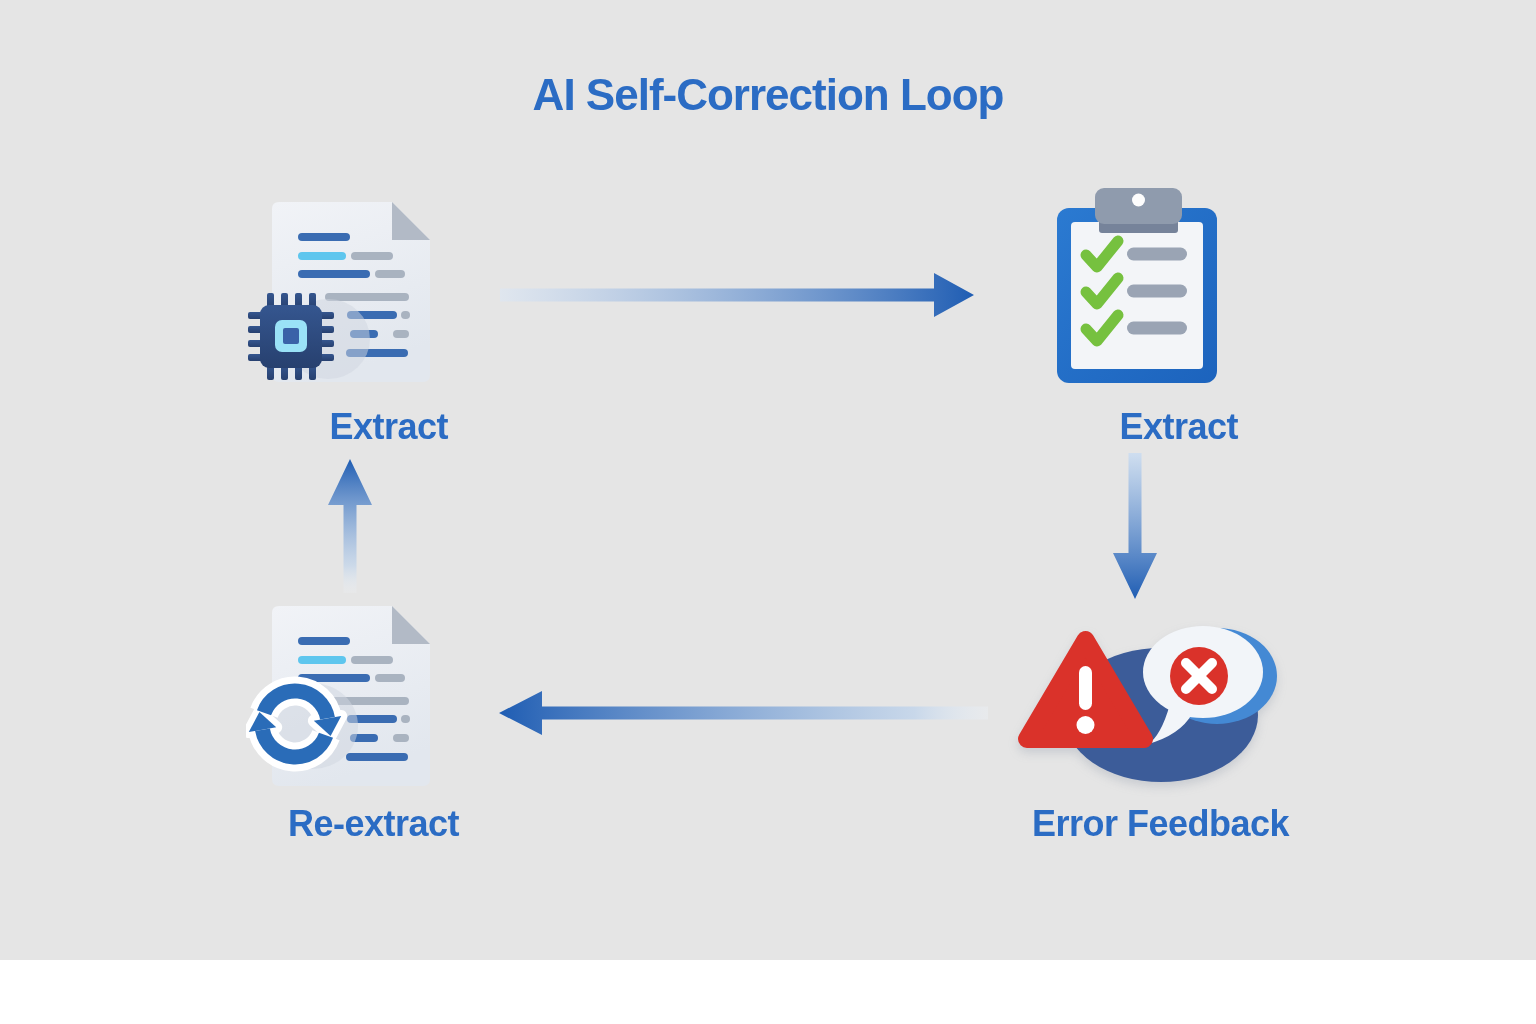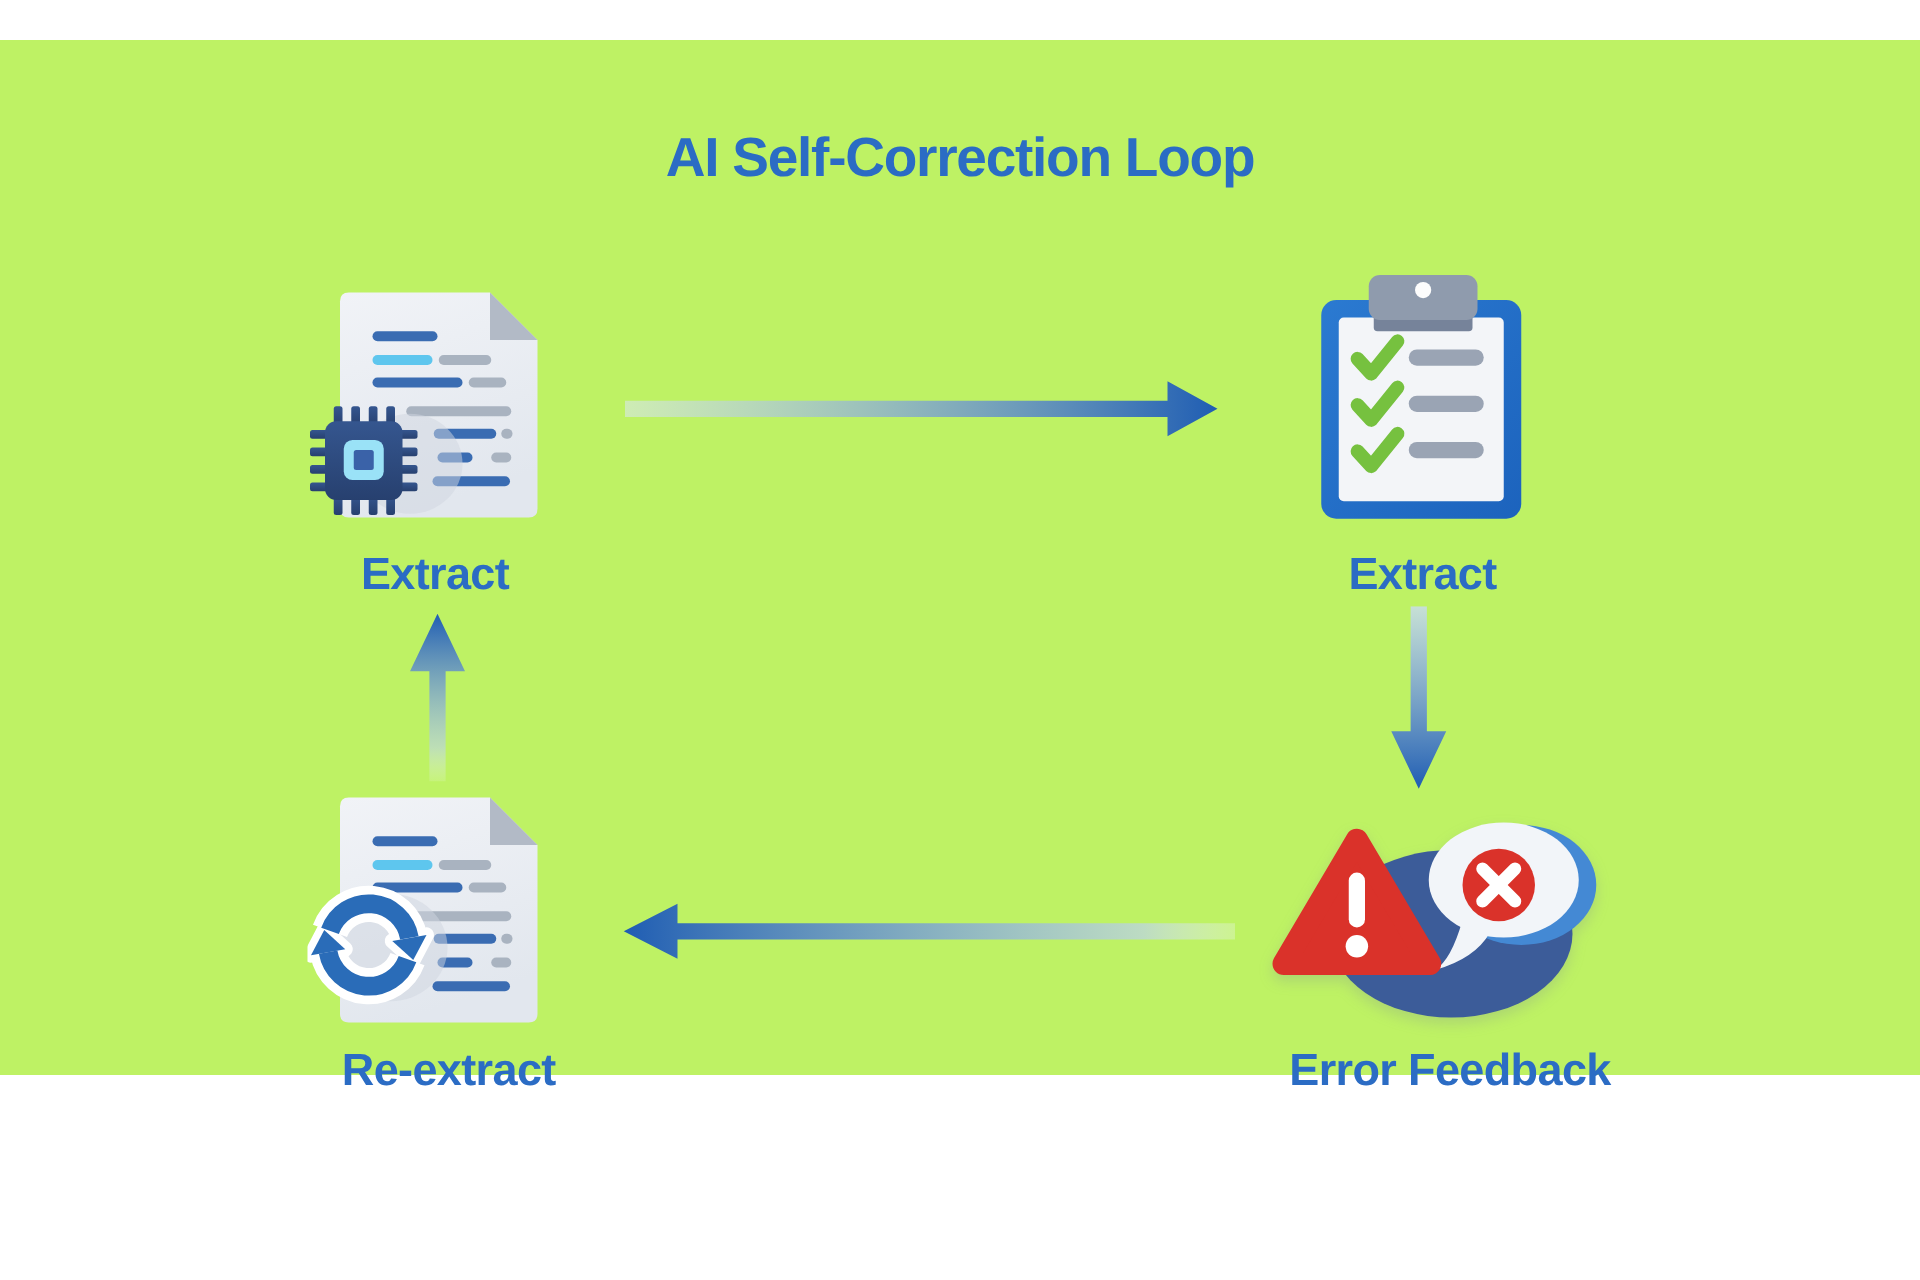--- a/index.html
+++ b/index.html
@@ -26,32 +26,32 @@
     --alert-red:#da322a;
     --fb-navy:#3c5c99;
     --fb-blue:#4489d4;
     --bubble:#f2f5f9;
     --refresh-blue:#2a6cb8;
     --shadow-gray:#cfd6e0;
   }
   *{margin:0;padding:0;box-sizing:border-box;}
   html,body{width:1536px;height:1024px;background:#ffffff;overflow:hidden;
     font-family:"Liberation Sans", sans-serif;}
-  .canvas{position:relative;width:1536px;height:828px;background:#bef264;margin-top:32px;}
+  .canvas{position:relative;width:1536px;height:960px;background:#e5e5e5;}
   .page-title{
     position:absolute;left:0;top:70px;width:1536px;text-align:center;
     font-size:44px;font-weight:bold;letter-spacing:-1px;color:var(--title-blue);
   }
   .node-label{
-    position:absolute;text-align:center;
+    position:absolute;text-align:right;
     font-size:36px;font-weight:bold;letter-spacing:-0.5px;color:var(--title-blue);
   }
   .lbl-extract{left:248px;top:406px;width:200px;}
   .lbl-validate{left:1038px;top:406px;width:200px;}
-  .lbl-error{left:1010px;top:803px;width:300px;}
+  .lbl-error{left:989px;top:803px;width:300px;}
   .lbl-reextract{left:259px;top:803px;width:200px;}
   .icon{position:absolute;}
   .icon-extract{left:246px;top:192px;}
   .icon-validate{left:1052px;top:186px;}
   .icon-error{left:1008px;top:616px;filter:drop-shadow(0 5px 5px rgba(120,130,150,.25));}
   .icon-reextract{left:246px;top:596px;}
   .arrow{position:absolute;}
   .arrow-top{left:500px;top:271px;}
   .arrow-right{left:1110px;top:453px;}
   .arrow-bottom{left:496px;top:689px;}

